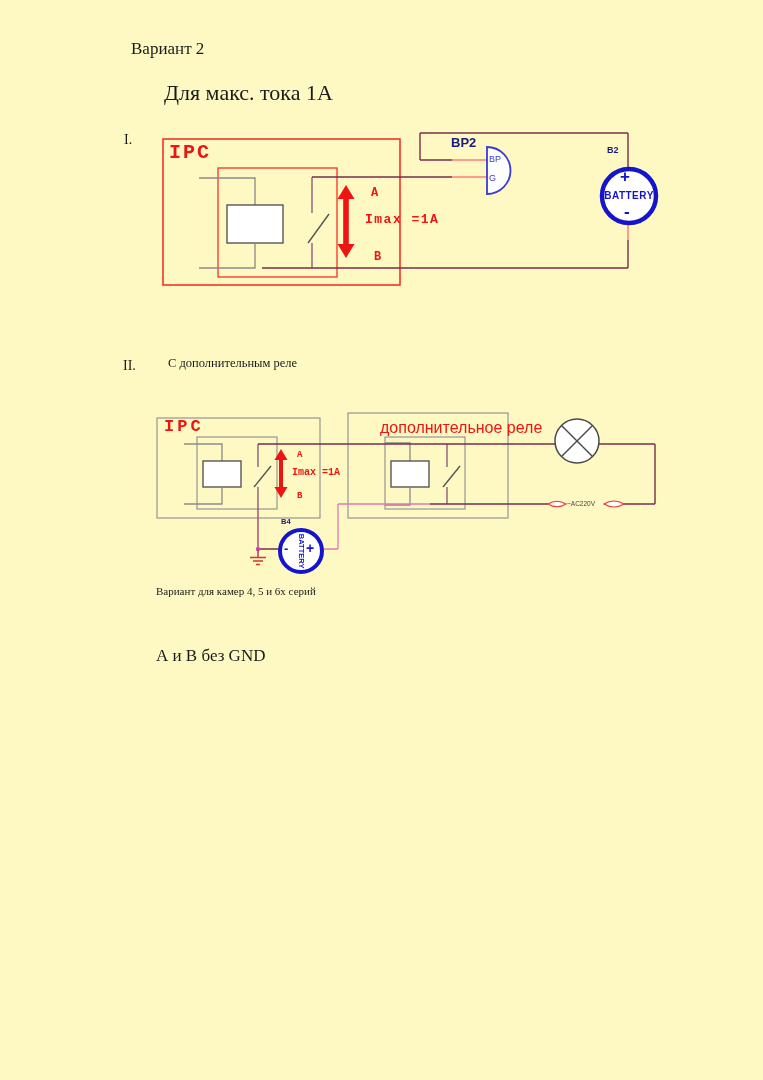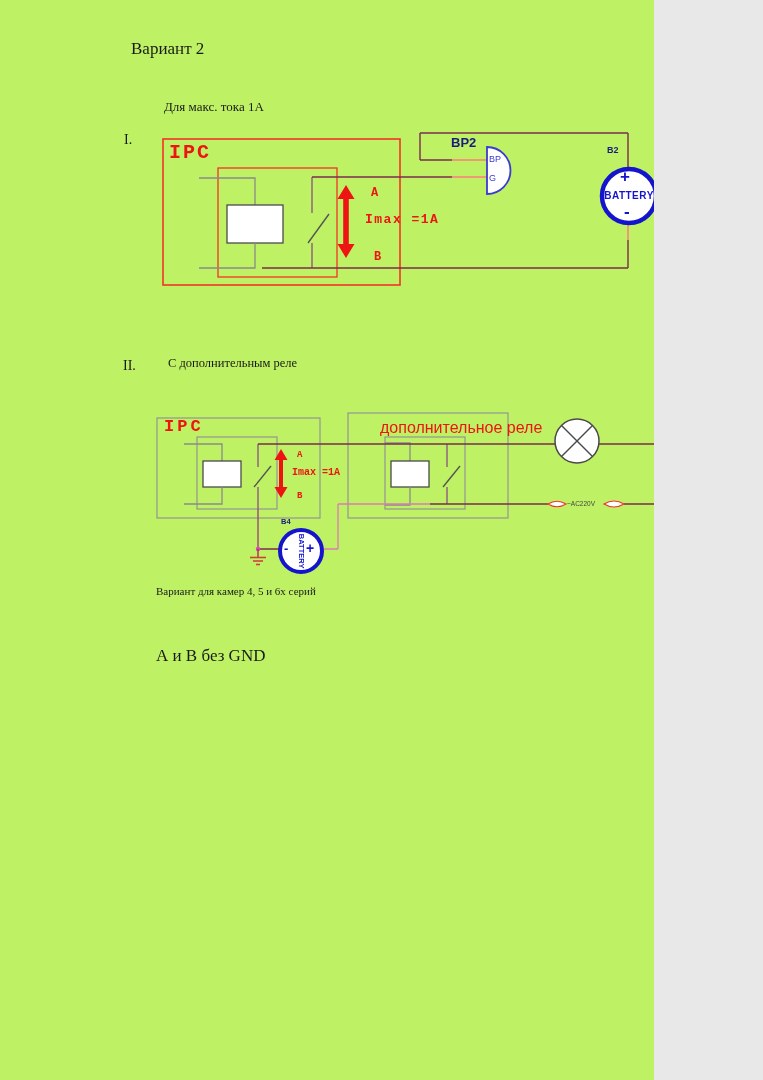--- a/index.html
+++ b/index.html
@@ -1,21 +1,21 @@
 <!DOCTYPE html>
 <html style="--red_box: #f43226; --red_text: #ee1414; --wire_maroon: #7b2c4e; --wire_salmon: #ff7d7d; --wire_pink: #dd7ab4; --blue: #1414cc; --navy: #1a1a80; --gray: #8a8a8a;"><head>
 <meta charset="utf-8">
 <style>
   :root{
     --red_box:#f43226; --red_text:#ee1414; --wire_maroon:#7b2c4e;
     --wire_salmon:#ff7d7d; --wire_pink:#dd7ab4; --blue:#1414cc;
     --navy:#1a1a80; --gray:#8a8a8a; --dark:#555;
   }
   html,body{margin:0;padding:0;background:#e8e8e8}
-  .page{position:relative;width:654px;height:1080px;background:#bef264;overflow:hidden;
+  .page{position:relative;width:763px;height:1080px;background:#fef9c3;overflow:hidden;
         font-family:"Liberation Serif",serif;color:#1a1a1a}
   .t{position:absolute;white-space:pre;line-height:1.1}
   .serif{font-family:"Liberation Serif",serif;color:#1a1a1a}
   .mono{font-family:Liberation Mono, monospace;font-weight:bold;color:var(--red_text)}
   .sansb{font-family:"Liberation Sans",sans-serif;font-weight:bold}
   .sans{font-family:"Liberation Sans",sans-serif}
   .navy{color:var(--navy)}
   .blue{color:var(--blue)}
   .redsans{color:var(--red_text)}
   svg.layer{position:absolute;left:0;top:0}
@@ -111,21 +111,21 @@
         <line x1="561.5" y1="425.5" x2="592.5" y2="456.5" stroke="#4a4a4a" stroke-width="1.4"></line>
         <line x1="561.5" y1="456.5" x2="592.5" y2="425.5" stroke="#4a4a4a" stroke-width="1.4"></line>
       </g>
 
       <path class="lens" d="M548,504 Q557,498.5 566,504 Q557,509.5 548,504 Z"></path>
       <path class="lens" d="M604,504 Q614,498 624,504 Q614,510 604,504 Z"></path>
     </g>
   </svg>
 
   <span class="t serif" style="left:131px;top:40px;font-size:17px">Вариант 2</span>
-  <span class="t serif" style="left:164px;top:100px;font-size:13px">Для макс. тока 1А</span>
+  <span class="t serif" style="left:164px;top:81px;font-size:22px">Для макс. тока 1А</span>
   <span class="t serif" style="left:124px;top:132px;font-size:14px">I.</span>
   <span class="t serif" style="left:123px;top:358px;font-size:14px">II.</span>
   <span class="t serif" style="left:168px;top:357px;font-size:12.5px">С дополнительным реле</span>
 
   <span class="t mono" style="left:169px;top:142px;font-size:20px;letter-spacing:2px">IPC</span>
   <span class="t mono" style="left:371px;top:187px;font-size:12px">A</span>
   <span class="t mono" style="left:365px;top:213px;font-size:13px;letter-spacing:1.5px">Imax =1A</span>
   <span class="t mono" style="left:374px;top:251px;font-size:12px">B</span>
   <span class="t sansb navy" style="left:451px;top:136px;font-size:13px">BP2</span>
   <span class="t sans" style="left:489px;top:155px;font-size:9px;color:#3b3bd0">BP</span>

